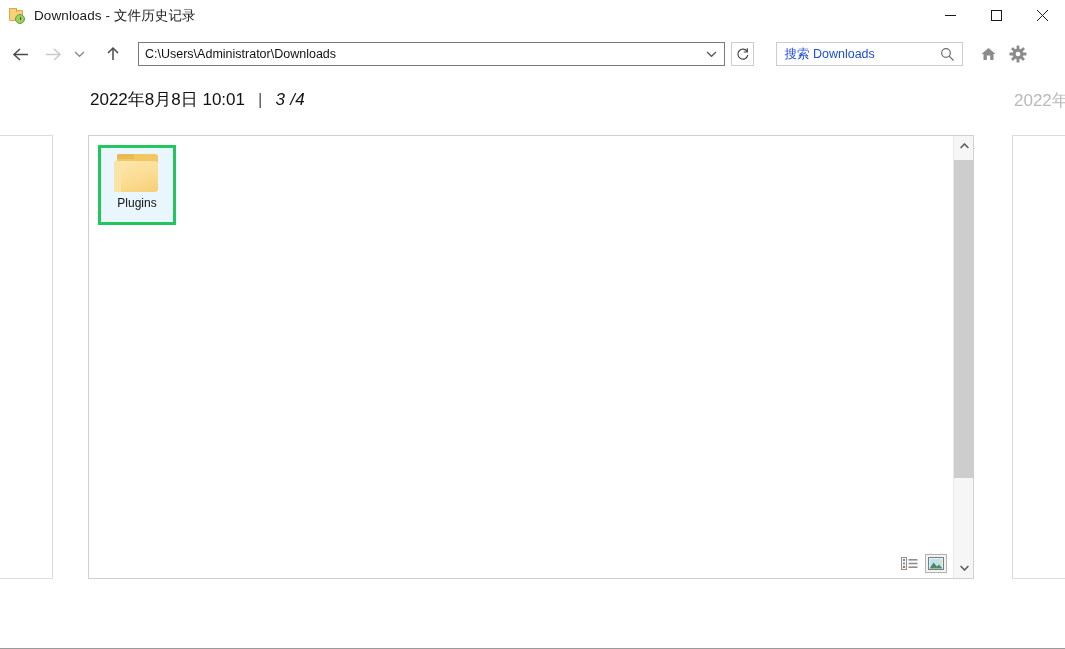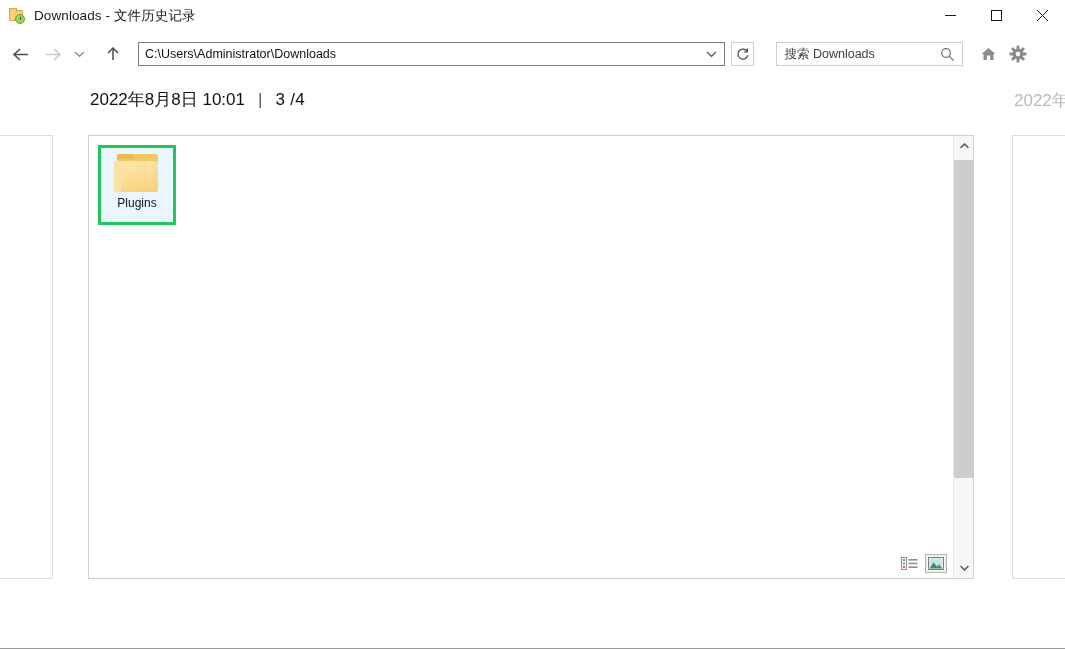--- a/index.html
+++ b/index.html
@@ -106,21 +106,21 @@
     cursor: default;
   }
   .search-wrap {
     position: relative;
     margin-left: 22px;
     width: 205px; height: 24px;
     border: 1px solid #cdcdcd; background: #fff;
     display: flex; align-items: center;
   }
   .search-ph {
-    font-size: 12.5px; color: #404040; padding-left: 7px;
+    font-size: 12.5px; color: #1d4ed8; padding-left: 7px;
   }
   .search-ico {
     position: absolute; right: 7px; top: 4px;
   }
   .tool-ico {
     width: 26px; height: 28px;
     display: flex; align-items: center; justify-content: center;
     cursor: default;
   }
   .tool-ico.home { margin-left: 14px; }
@@ -129,21 +129,21 @@
   
   .datebar {
     position: absolute; left: 0; top: 88px;
     width: 1065px; height: 38px;
   }
   .date-main {
     position: absolute; left: 90px; top: 0;
     font-size: 17px; color: #111; white-space: nowrap;
   }
   .date-sep { margin: 0 13px; color: #555; }
-  .date-page { letter-spacing: .3px; }
+  .date-page { letter-spacing: .3px; font-style: italic; }
   .date-next {
     position: absolute; left: 1014px; top: 1px;
     font-size: 17px; color: #b9b9b9; white-space: nowrap;
   }
 
   
   .side-card {
     position: absolute; top: 135px;
     height: 444px;
     background: #ffffff;

